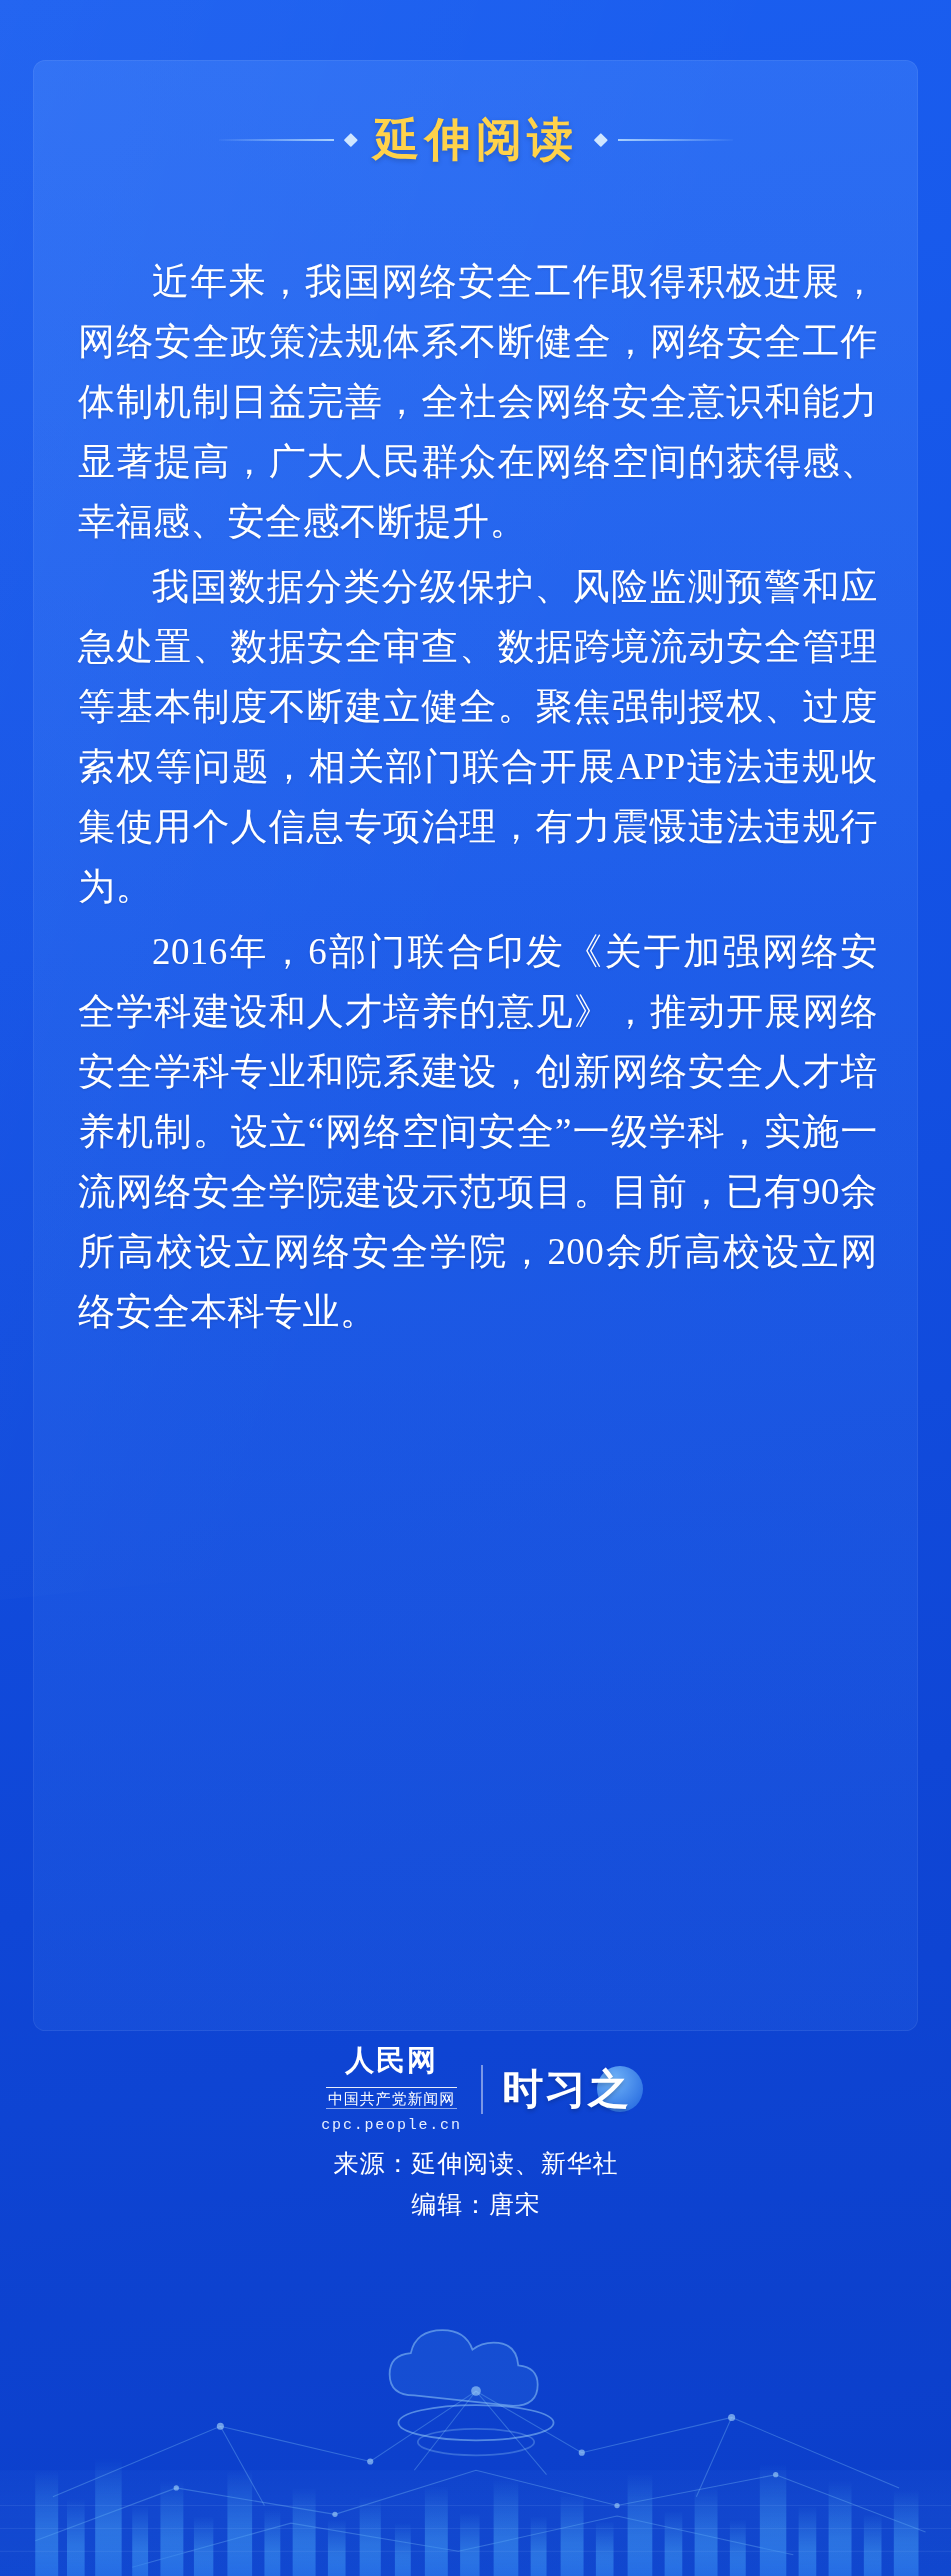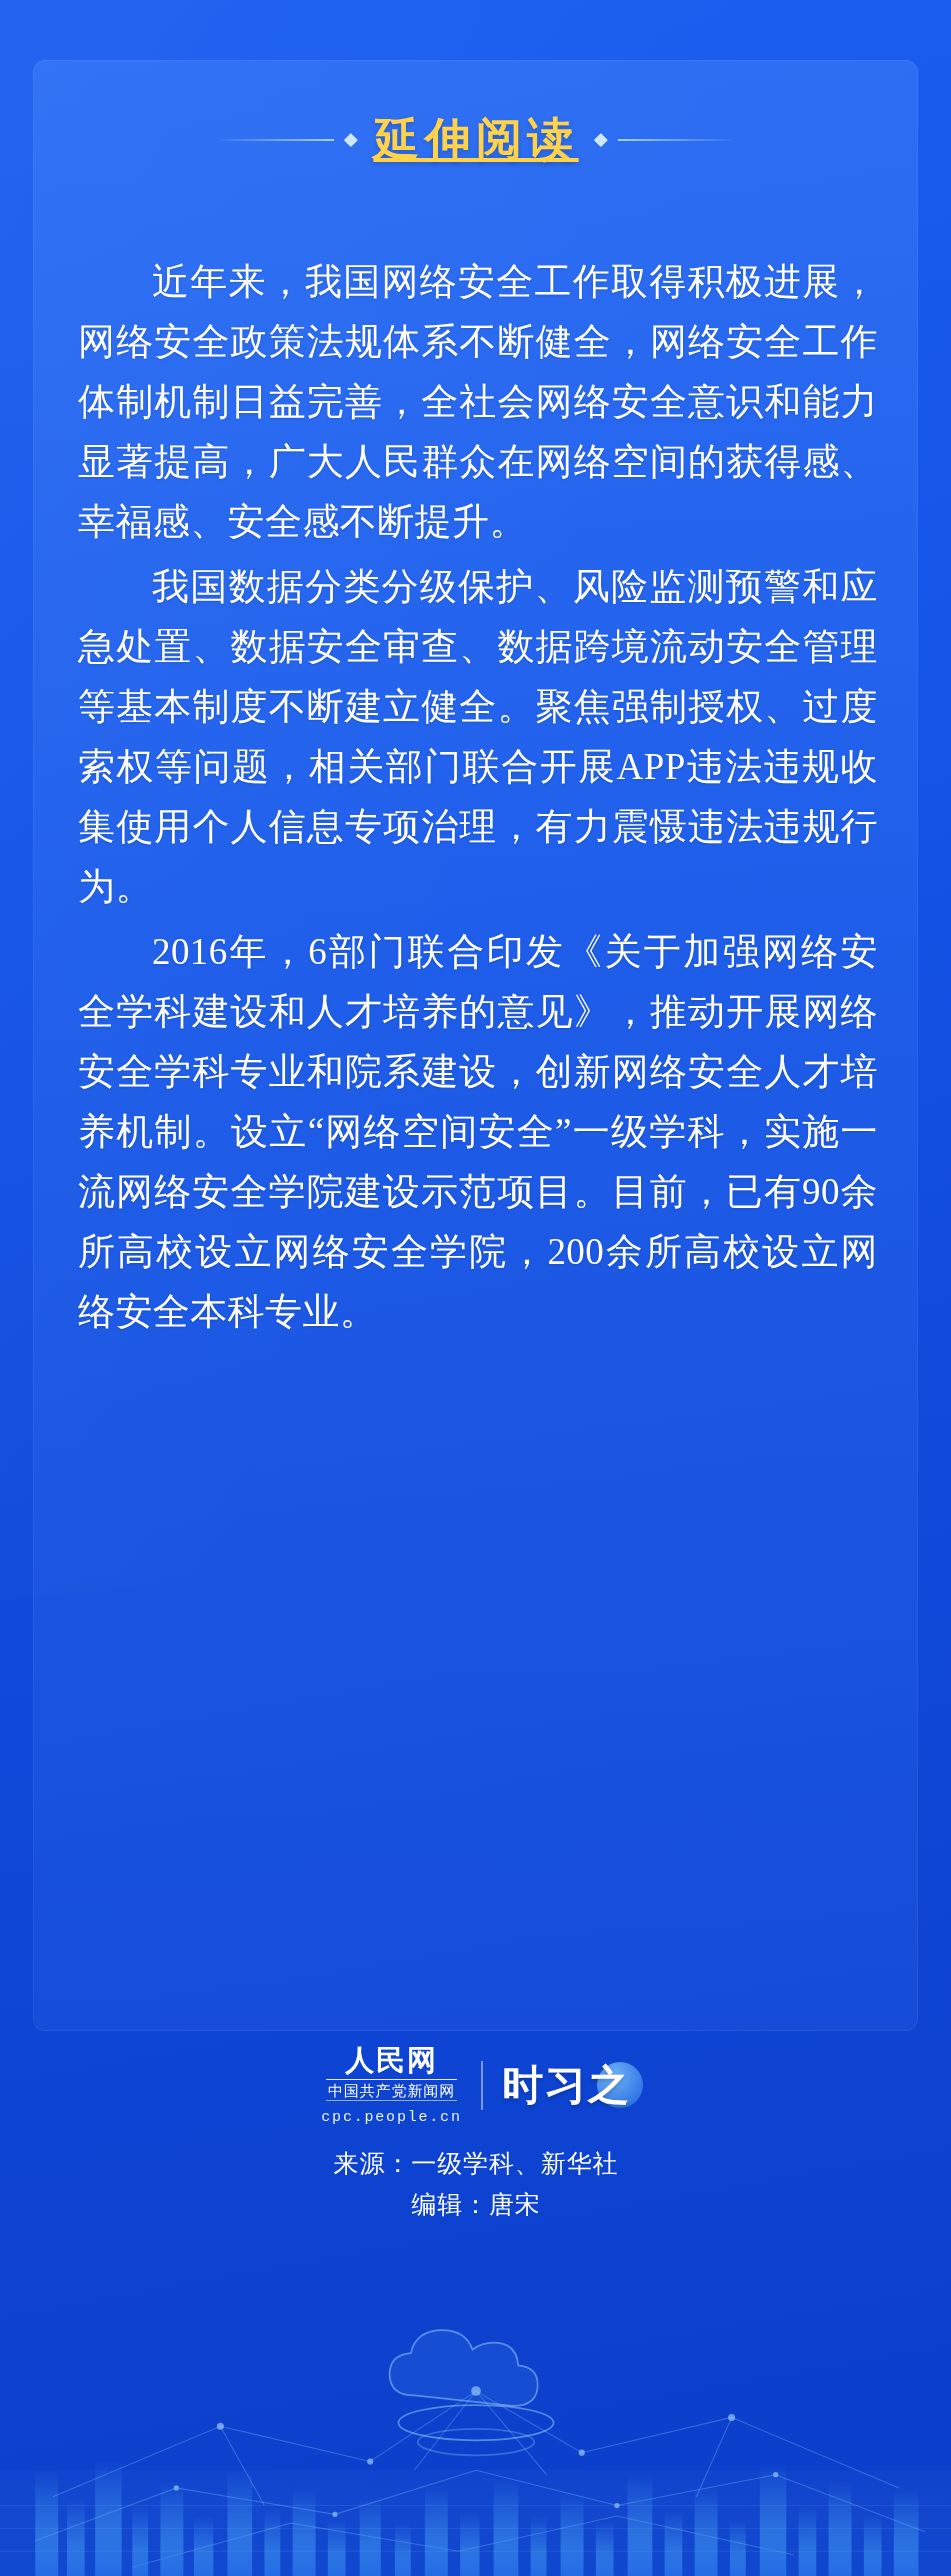--- a/index.html
+++ b/index.html
@@ -78,21 +78,20 @@
   }
   .title {
     font-family: "Liberation Sans", "DejaVu Sans", sans-serif;
     font-weight: bold;
     font-size: 46px;
     letter-spacing: 5.3px;
     color: #ffd24a;
     text-shadow: 0 1.8px 5.3px rgba(0,0,0,0.18);
     padding: 0 5.3px;
     white-space: nowrap;
-    text-decoration: underline;
   }
 
   
   .body-copy {
     position: absolute;
     left: 78px;
     top: 252px;
     width: 800px;
   }
   .para {
@@ -123,21 +122,21 @@
     flex-direction: column;
     align-items: center;
     color: #ffffff;
     line-height: 1;
   }
   .logo-people .cn-big {
     font-family: "Liberation Serif", "DejaVu Serif", serif;
     font-weight: bold;
     font-size: 29px;
     letter-spacing: 1.8px;
-    margin-bottom: 4px;
+    margin-bottom: 12px;
   }
   .logo-people .cn-sub {
     font-family: "Liberation Sans", "DejaVu Sans", sans-serif;
     font-size: 15px;
     letter-spacing: 0.9px;
     border-top: 1.8px solid rgba(255,255,255,0.9);
     border-bottom: 0.9px solid rgba(255,255,255,0.55);
     padding: 2.6px 1.8px;
     margin-bottom: 9px;
   }
@@ -233,21 +232,21 @@
       <div class="en-sub">cpc.people.cn</div>
     </div>
     <div class="logo-divider"></div>
     <div class="logo-shixi">
       <span class="sx-text">时习之</span>
       <span class="sx-circle"></span>
     </div>
   </div>
 
   <div class="source-block">
-    <div class="source-line">来源：一级学科、新华社</div>
+    <div class="source-line">来源：延伸阅读、新华社</div>
     <div class="source-line">编辑：唐宋</div>
   </div>
 
   <svg class="skyline" viewBox="0 0 1080 420" preserveAspectRatio="none">
     <defs>
       <linearGradient id="glow" x1="0" y1="0" x2="0" y2="1">
         <stop offset="0%" stop-color="#5fc8ff" stop-opacity="0.0"></stop>
         <stop offset="60%" stop-color="#53b9ff" stop-opacity="0.45"></stop>
         <stop offset="100%" stop-color="#2e7ff0" stop-opacity="0.75"></stop>
       </linearGradient>

